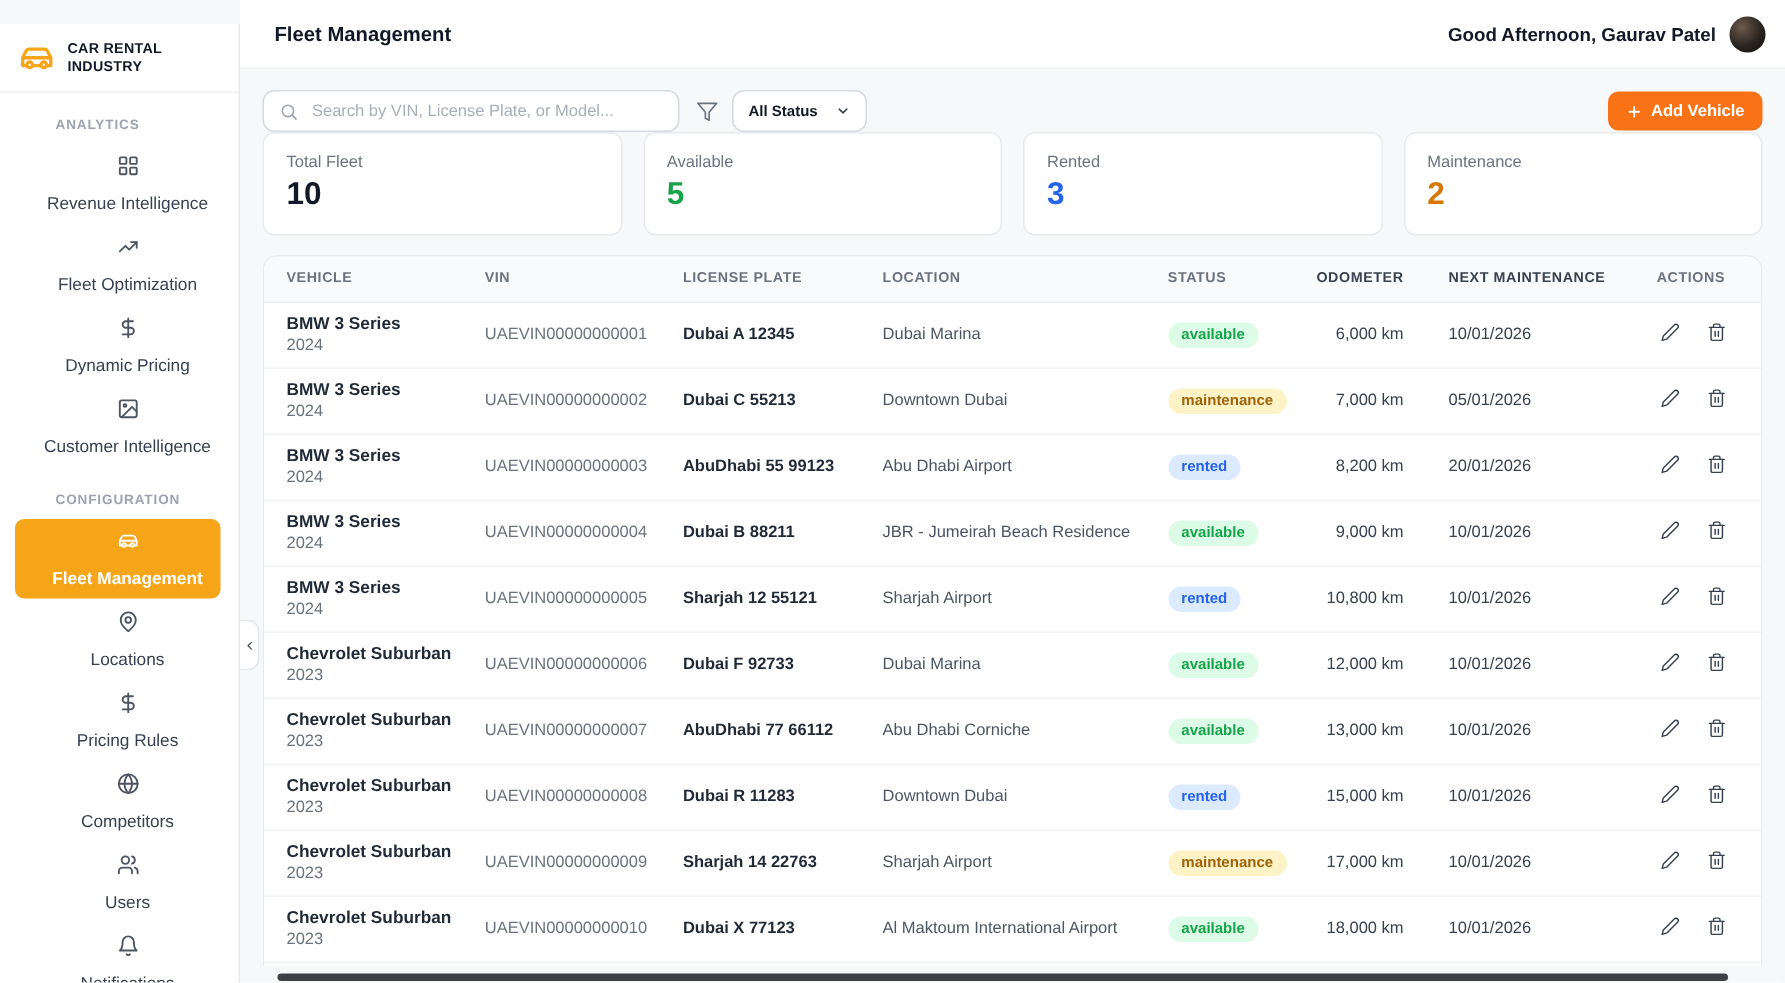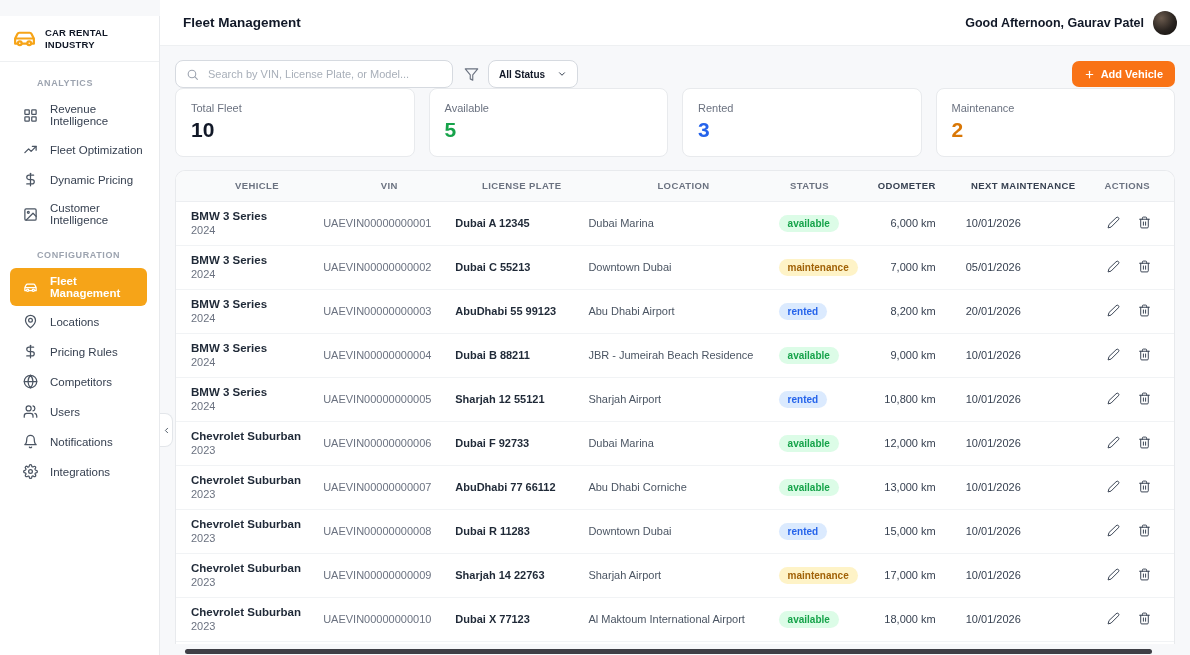--- a/index.html
+++ b/index.html
@@ -9,21 +9,21 @@
     font-family:"Liberation Sans", sans-serif; background:#F7F8FA; color:#111827;
   }
   svg { fill:none; stroke:currentColor; stroke-width:2; stroke-linecap:round; stroke-linejoin:round; display:block; }
 
   
   .sidebar { position:absolute; left:0; top:16px; width:160px; height:655px; background:#fff; border-right:1px solid #E8EAED; z-index:2; }
   .logo-row { display:flex; align-items:center; gap:8px; height:46px; padding:0 12px; border-bottom:1px solid #EEF0F2; }
   .logo-icon svg { width:25px; height:25px; color:var(--brand-amber); stroke-width:2.1; }
   .brand { font-size:9.5px; font-weight:700; line-height:1.25; letter-spacing:.2px; color:#111827; }
   .section-label { padding:16px 0 7px 37px; font-size:9px; font-weight:700; color:#9CA3AF; letter-spacing:.6px; }
-  .nav-item { display:flex; align-items:center; gap:12px; margin:1px 12px 1px 10px; padding:7px 0 7px 13px; border-radius:6px; font-size:11.5px; color:#374151; cursor:pointer; }
+  .nav-item { display:flex; align-items:center; gap:12px; margin:1px 12px 1px 10px; padding:7px 0 7px 13px; border-radius:6px; font-size:11.5px; color:#374151; cursor:pointer;flex-direction:column; }
   .nav-item .nav-icon { width:15px; height:15px; color:#4B5563; flex:none; }
   .nav-item .nav-icon svg { width:15px; height:15px; }
   .nav-item.active { background:var(--brand-amber); color:#fff; font-weight:700; }
   .nav-item.active .nav-icon { color:#fff; }
 
   .collapse-tab { position:absolute; left:160px; top:413px; width:13px; height:34px; background:#fff; border:1px solid #E3E6EA; border-left:none; border-radius:0 8px 8px 0; display:flex; align-items:center; justify-content:center; color:#4B5563; cursor:pointer; z-index:3; }
   .collapse-tab svg { width:9px; height:9px; stroke-width:2.5; }
 
   
   .topbar { position:absolute; left:160px; right:0; top:0; height:46px; background:#fff; border-bottom:1px solid #EEF0F2; display:flex; align-items:center; padding:0 13px 0 23px; z-index:1; }
@@ -46,21 +46,21 @@
   .add-btn { margin-left:auto; height:26px; background:var(--accent-orange); color:#fff; border:none; border-radius:7px; display:flex; align-items:center; gap:6px; padding:0 12px; font-size:11px; font-weight:700; font-family:inherit; cursor:pointer; }
   .add-btn .p-icon svg { width:11px; height:11px; stroke-width:2.6; }
 
   .stats { display:flex; gap:14px; margin-bottom:13px; }
   .stat-card { flex:1; height:69px; background:#fff; border:1px solid #E8EAED; border-radius:8px; padding:13px 15px; }
   .stat-label { font-size:11px; color:#6B7280; margin-bottom:5px; }
   .stat-value { font-size:21px; font-weight:800; line-height:1; }
 
   .table-card { background:#fff; border:1px solid #E8EAED; border-bottom:none; border-radius:10px 10px 0 0; height:474px; overflow:hidden; }
   table { width:100%; border-collapse:collapse; table-layout:fixed; }
-  thead th { height:30px; background:#F9FAFB; border-bottom:1px solid #ECEEF1; font-size:9.5px; font-weight:700; color:#6B7280; letter-spacing:.4px; text-align:center; padding:0; white-space:nowrap; }
+  thead th { height:30px; background:#F9FAFB; border-bottom:1px solid #ECEEF1; font-size:9.5px; font-weight:700; color:#6B7280; letter-spacing:.4px; text-align:left; padding:0; white-space:nowrap; }
   tbody td { height:44px; border-bottom:1px solid #F1F3F5; font-size:11px; color:#4B5563; padding:0; vertical-align:middle; white-space:nowrap; }
   .c-vehicle { padding-left:15px; }
   .model { font-size:11.5px; font-weight:700; color:#1F2937; }
   .year { font-size:11px; color:#6B7280; margin-top:2px; }
   .c-vin { color:#6B7280; }
   .c-plate { font-weight:700; color:#1F2937; }
   .c-loc { color:#4B5563; }
   .c-odo { text-align:right; color:#374151; }
   .c-next { padding-left:30px; color:#374151; }
   .c-actions { text-align:right; padding-right:23px; }

